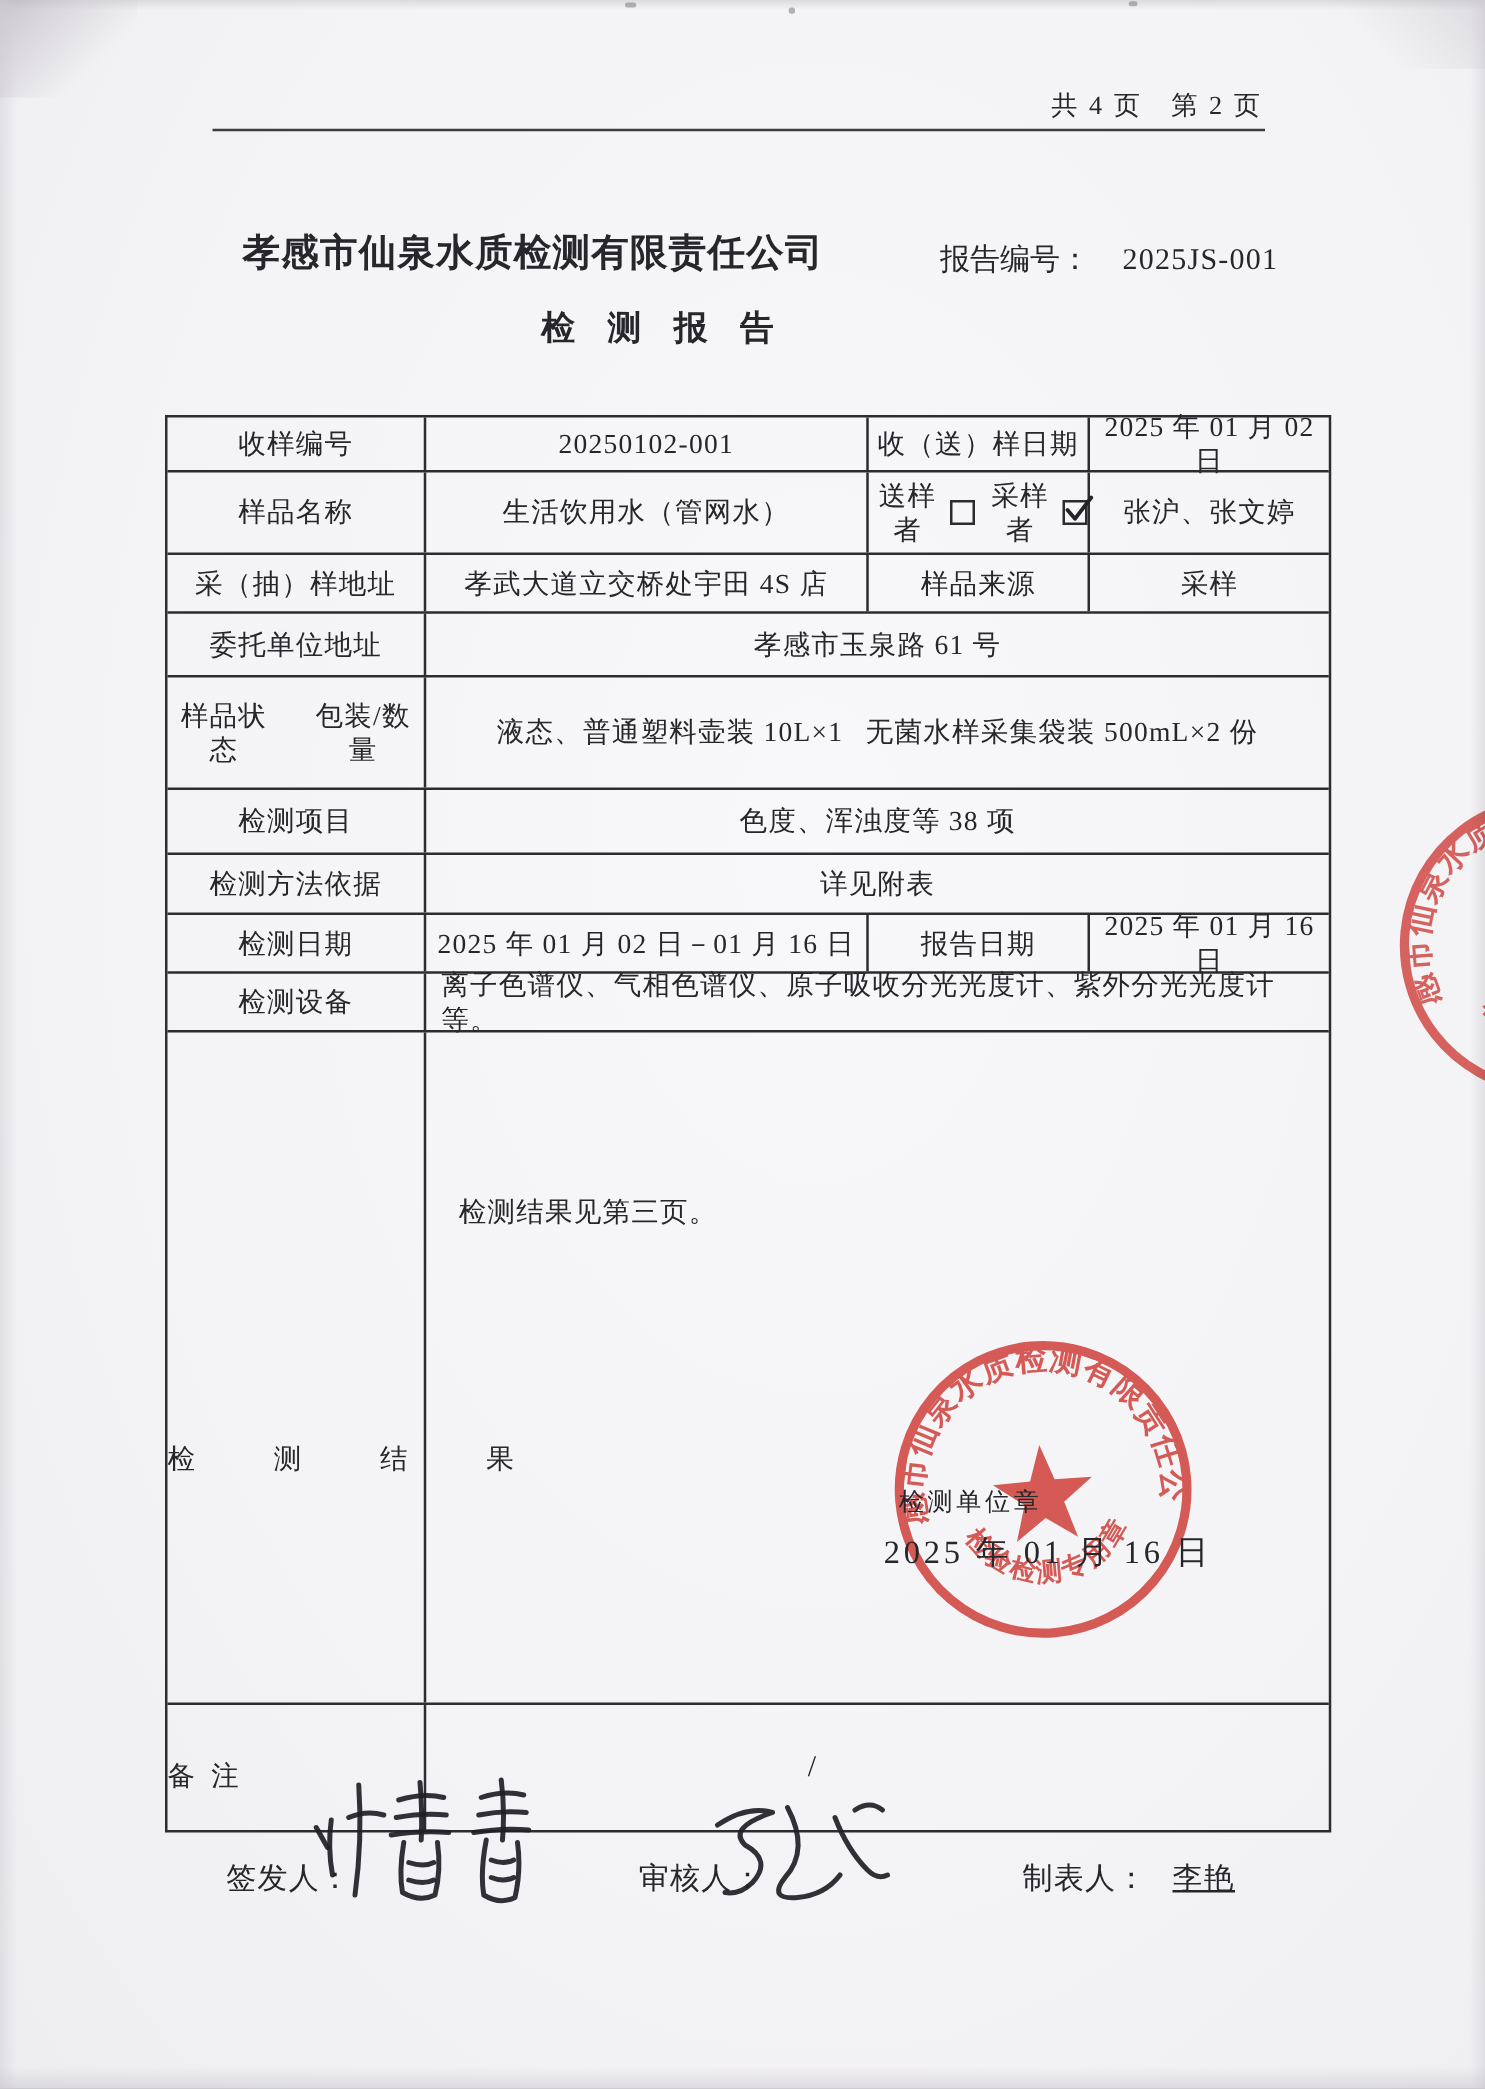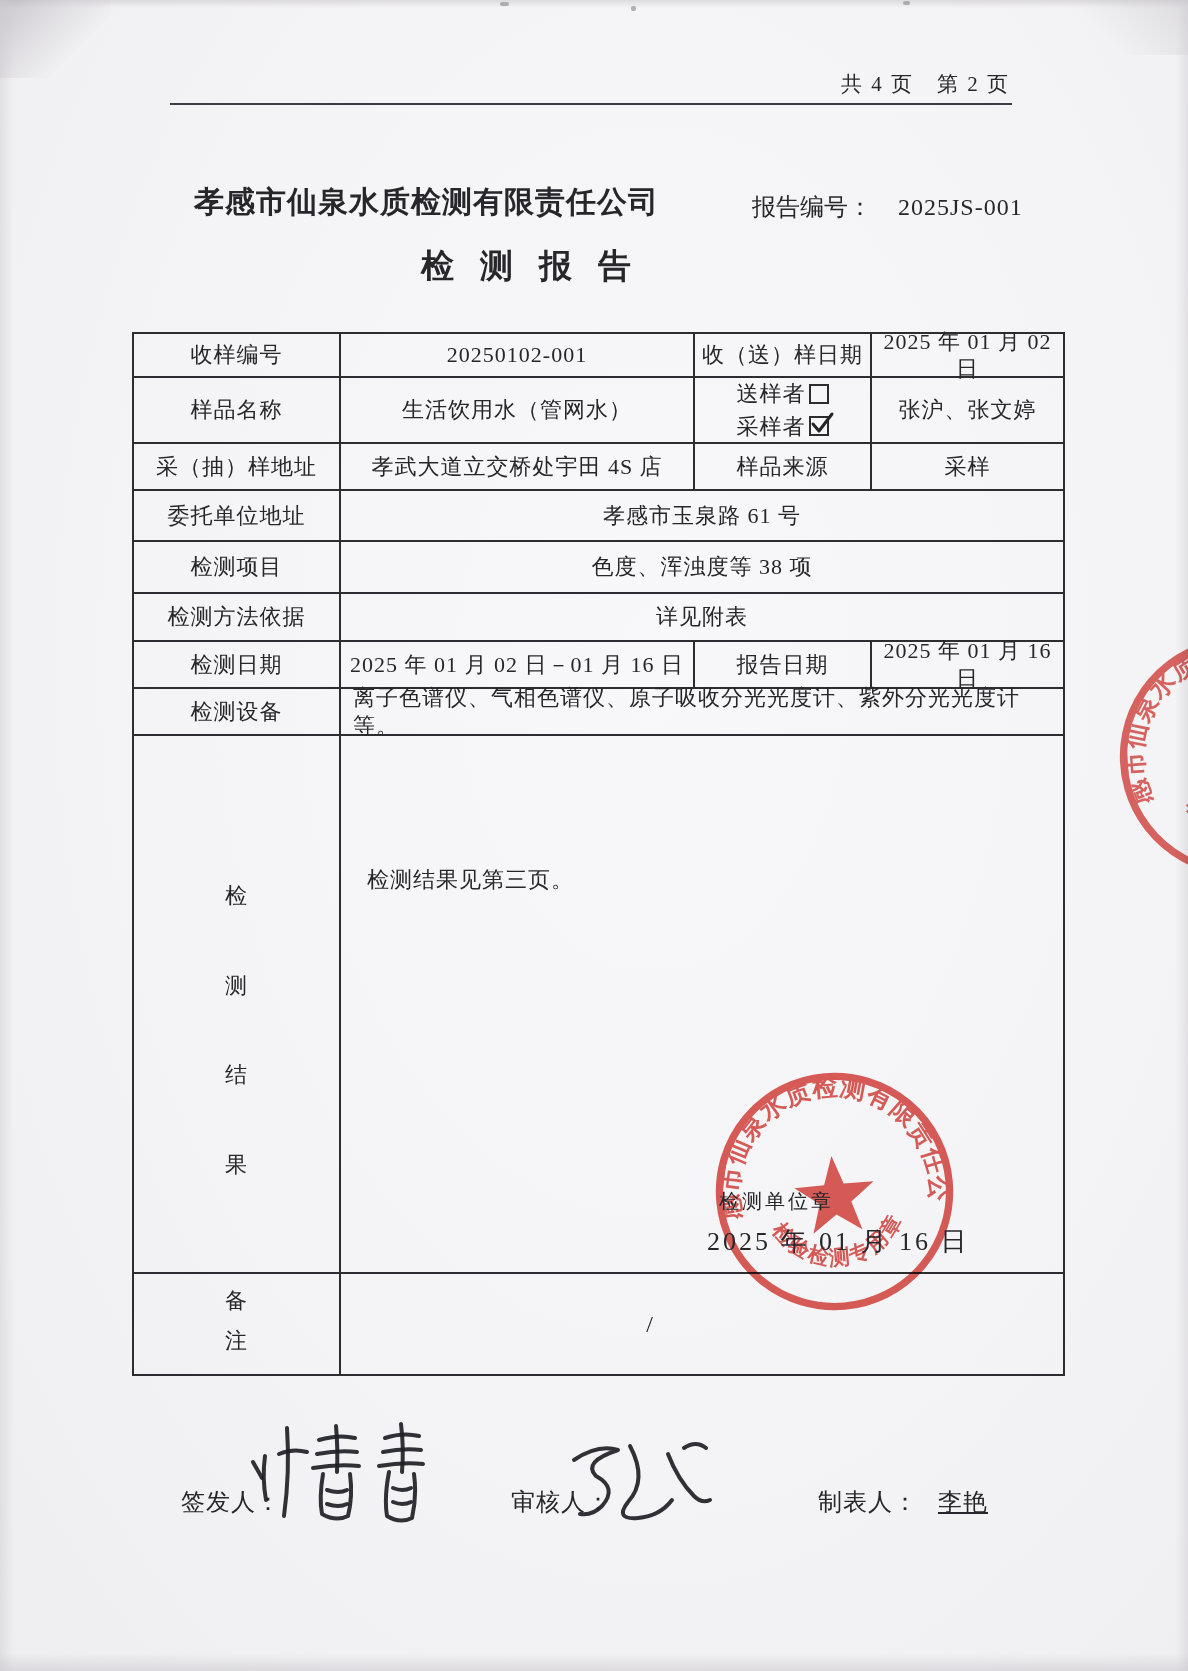--- a/index.html
+++ b/index.html
@@ -23,36 +23,36 @@
   .art-bottom{left:0;bottom:0;width:100%;height:18px;background:linear-gradient(0deg,#c6c4c9,rgba(198,196,201,0));opacity:.5;}
   .speck{position:absolute;background:#8e8c92;border-radius:2px;opacity:.65;}
 
   .page-info{position:absolute;top:70px;right:178px;font-size:21px;letter-spacing:2px;}
   .hrule{position:absolute;left:170px;top:103px;width:842px;height:2px;background:#3c3c42;}
 
   .company{position:absolute;left:194px;top:182px;font-size:30px;font-weight:600;letter-spacing:1px;}
   .report-no{position:absolute;left:752px;top:191px;font-size:24px;}
   .report-no .num{margin-left:26px;letter-spacing:1px;margin-top:20px;}
   .doc-title{position:absolute;left:0;top:244px;width:1052px;text-align:center;
-             font-size:33px;font-weight:700;letter-spacing:26px;text-indent:26px;}
+             font-size:27px;font-weight:700;letter-spacing:26px;text-indent:26px;}
 
   
   .tbl{position:absolute;left:132px;top:332px;width:933px;border:2px solid #2c2c31;box-sizing:border-box;}
   .row{display:flex;border-bottom:2px solid #2c2c31;box-sizing:border-box;}
   .row:last-child{border-bottom:none;}
   .cell{border-right:2px solid #2c2c31;box-sizing:border-box;display:flex;align-items:center;justify-content:center;
         font-size:22px;letter-spacing:1px;text-align:center;line-height:1.25;}
   .cell:last-child{border-right:none;}
   .w1{width:207px;flex:none;}
   .w2{width:354px;flex:none;}
   .w3{width:177px;flex:none;}
   .w4{flex:1;}
   .h44{height:44px}.h66{height:66px}.h47{height:47px}.h51{height:51px}.h90{height:90px}
   .h52{height:52px}.h48{height:48px}.h538{height:538px}.h100{height:100px}
-  .col{flex-direction:column;}
+  .col{flex-direction:row;}
   .left{justify-content:flex-start;text-align:left;padding:0 12px;}
   .gap18{gap:18px;}
   .cbx-line{display:flex;align-items:center;}
   .cbx{display:inline-block;width:16px;height:16px;border:2px solid #2b2b30;margin-left:3px;position:relative;flex:none;}
   .cbx svg{position:absolute;left:-2px;top:-8px;overflow:visible;}
   .vlabel{justify-content:flex-start;align-items:center;}
   .vlabel span{display:block;}
   .v-result{padding-top:146px;gap:62px;}
   .v-remark{padding-top:13px;gap:12px;}
   .result-cell{position:relative;align-items:flex-start;justify-content:flex-start;padding:130px 0 0 26px;text-align:left;}
@@ -128,20 +128,30 @@
       <div class="cell w2">孝武大道立交桥处宇田 4S 店</div>
       <div class="cell w3">样品来源</div>
       <div class="cell w4">采样</div>
     </div>
 
     <div class="row h51">
       <div class="cell w1">委托单位地址</div>
       <div class="cell w4">孝感市玉泉路 61 号</div>
     </div>
 
+    <div class="row h90">
+      <div class="cell w1 col gap18">
+        <span>样品状态</span>
+        <span>包装/数量</span>
+      </div>
+      <div class="cell w4 col gap18">
+        <span>液态、普通塑料壶装 10L×1</span>
+        <span>无菌水样采集袋装 500mL×2 份</span>
+      </div>
+    </div>
 
     <div class="row h52">
       <div class="cell w1">检测项目</div>
       <div class="cell w4">色度、浑浊度等 38 项</div>
     </div>
 
     <div class="row h48">
       <div class="cell w1">检测方法依据</div>
       <div class="cell w4">详见附表</div>
     </div>

